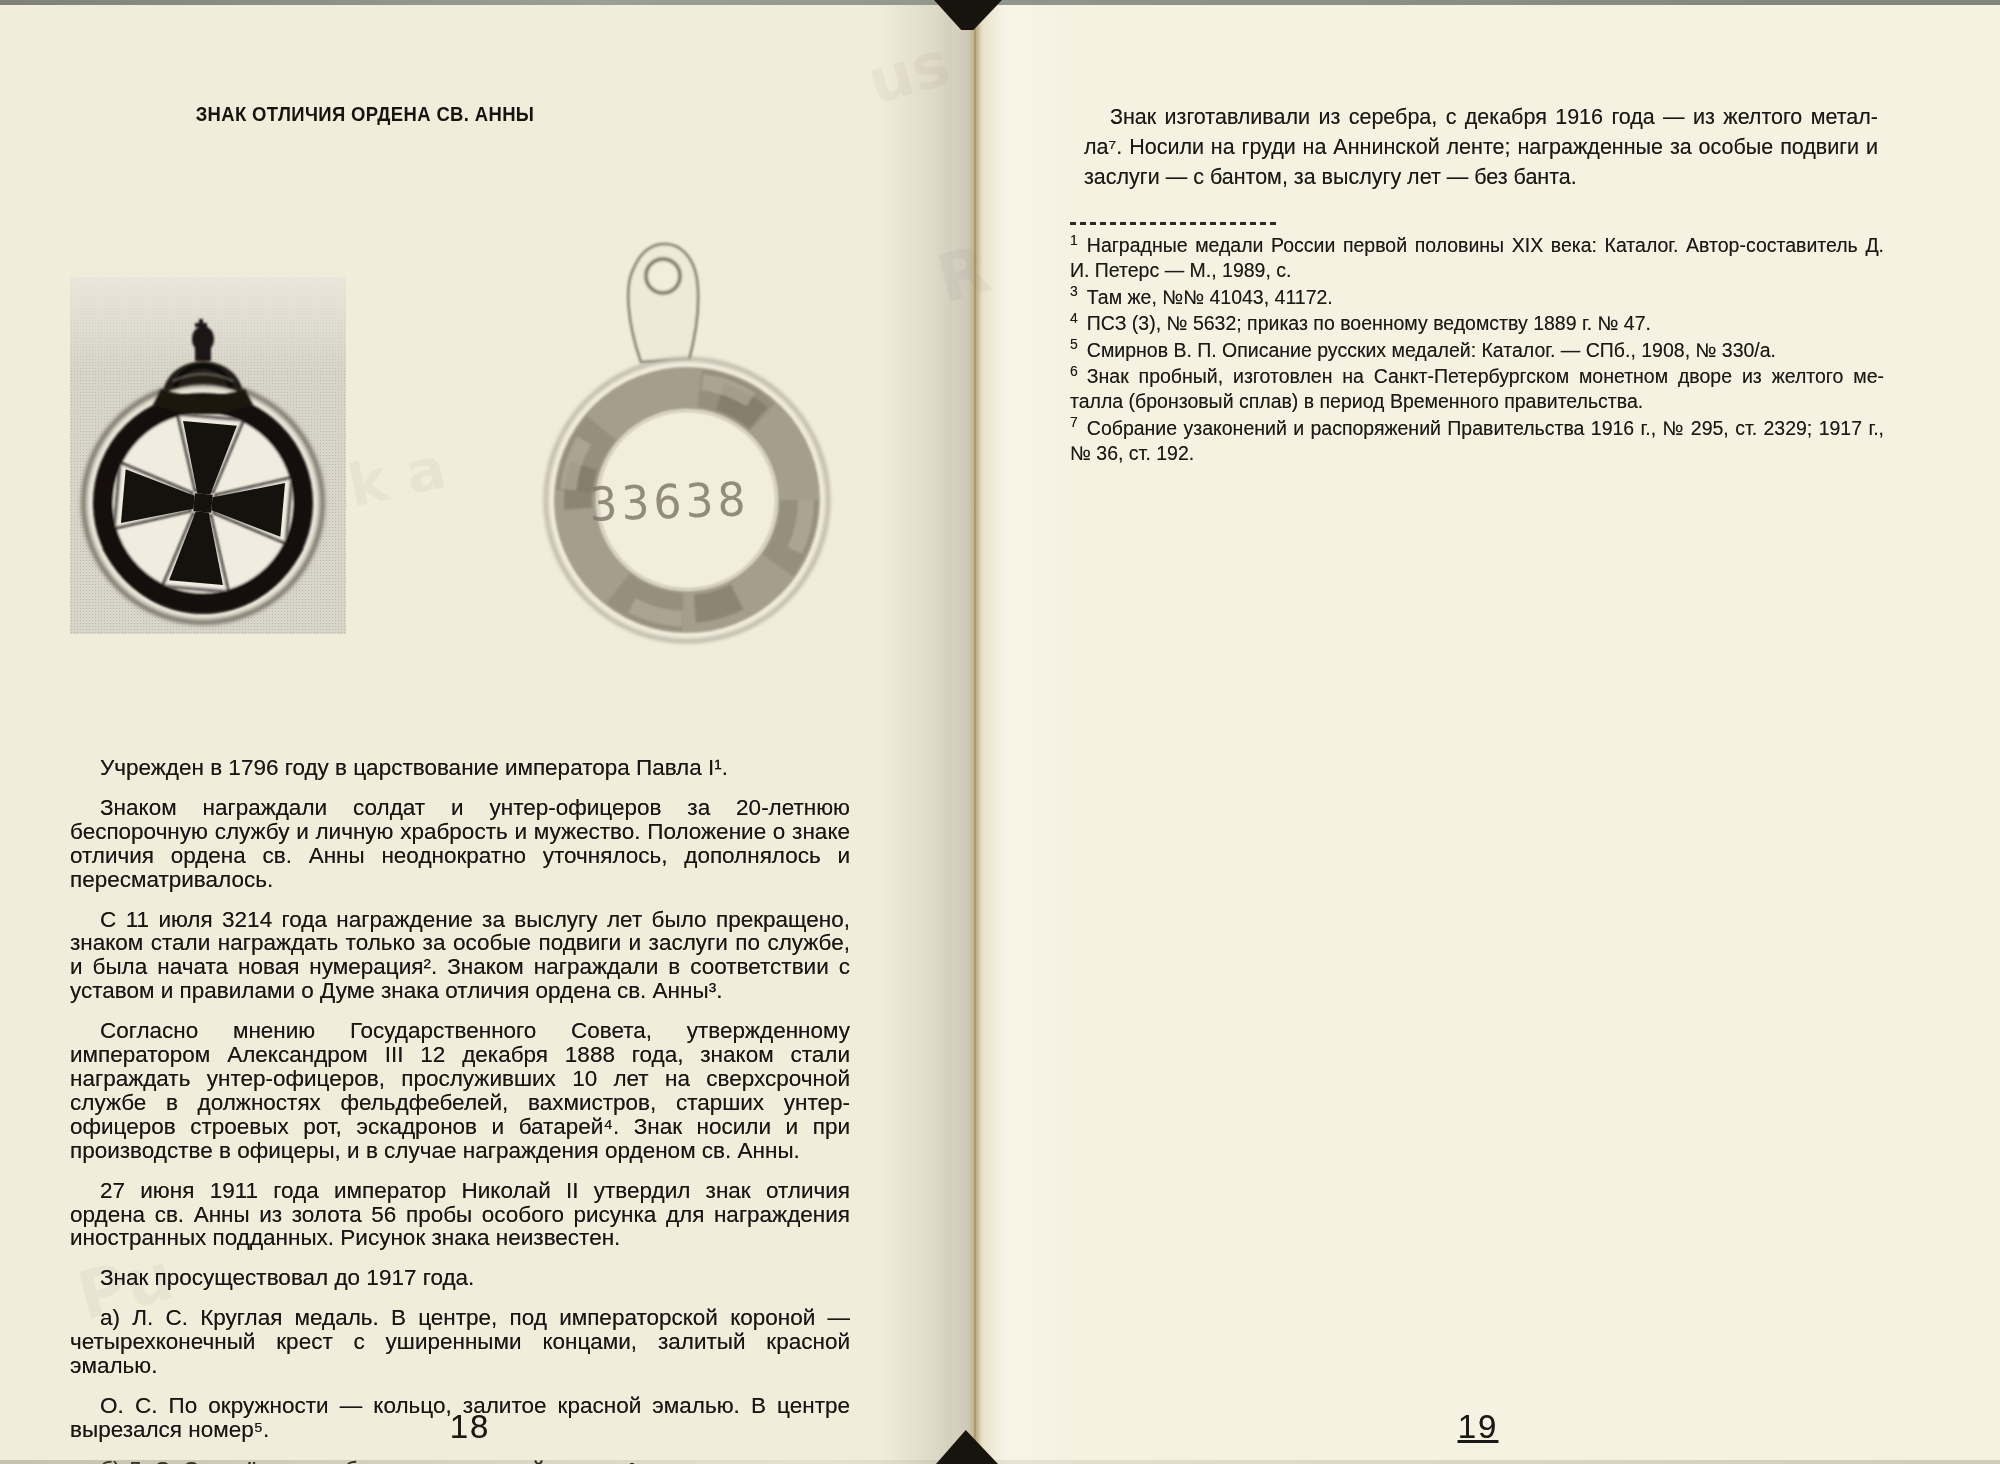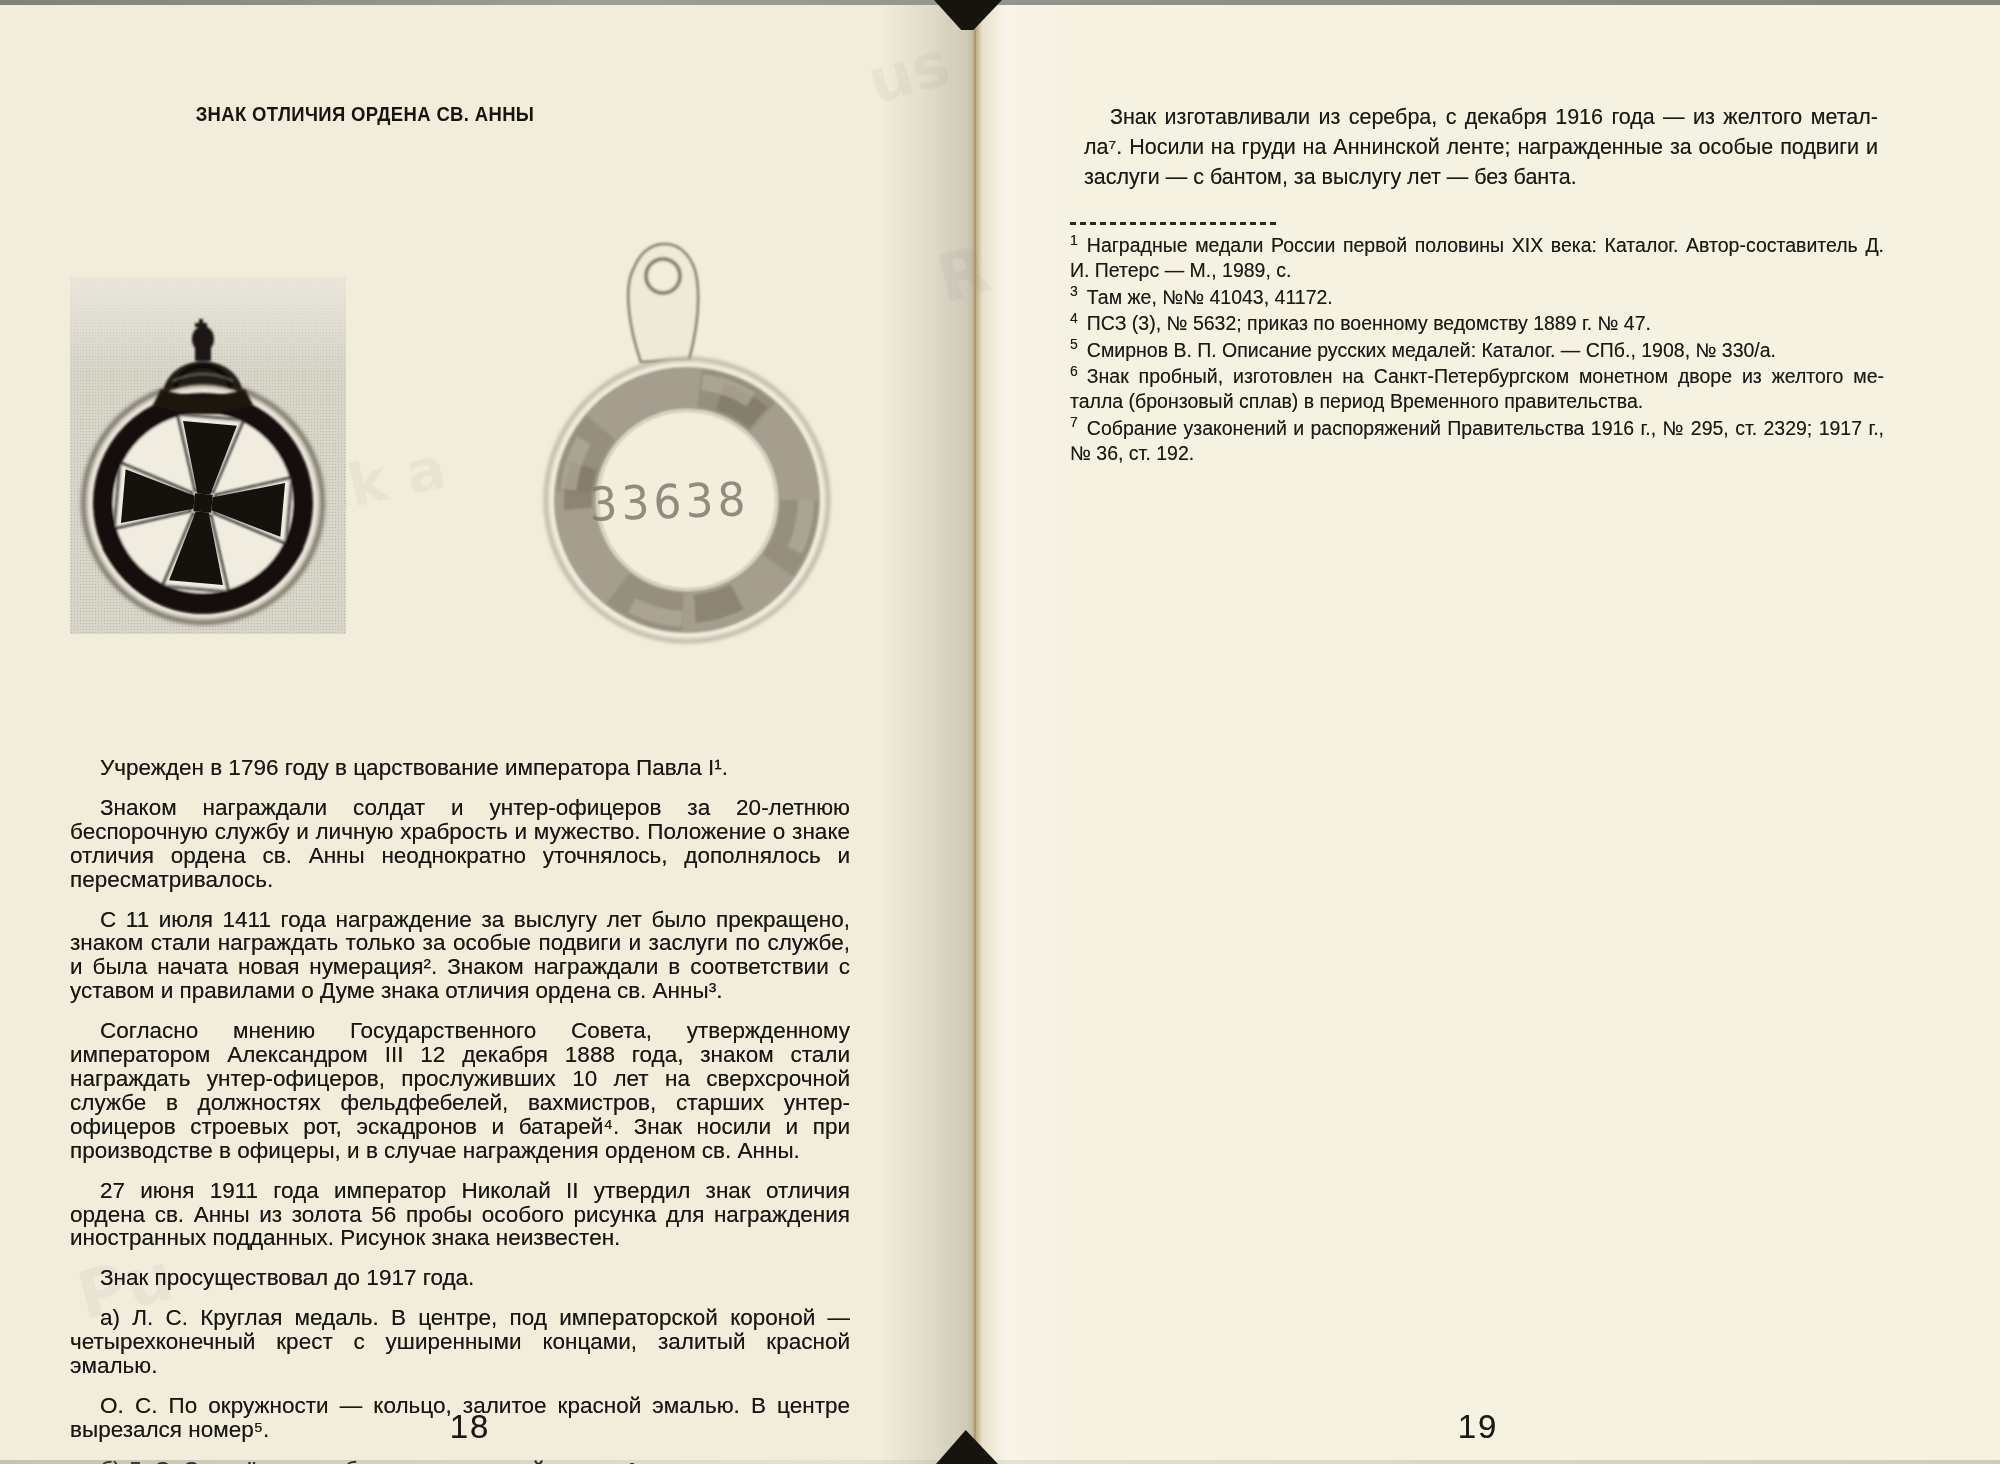--- a/index.html
+++ b/index.html
@@ -69,21 +69,21 @@
 
   .footnotes { position:absolute; left:1070px; top:233px; width:822px;
     font-size:19.5px; line-height:25.4px; text-align:justify; color:#1b1915;
     text-shadow:0 0 .3px rgba(27,25,21,.5); }
   .footnote { margin:0 8px 1px 0; }
   .footnote sup { font-size:14px; line-height:0; vertical-align:super; padding-right:9px; }
 
   .page-num { position:absolute; font-size:33px; color:#1b1915; letter-spacing:2px;
     text-shadow:0 0 .4px rgba(27,25,21,.5); }
   .page-num.n18 { left:430px; top:1408px; width:80px; text-align:center; }
-  .page-num.n19 { left:1438px; top:1408px; width:80px; text-align:center; }
+  .page-num.n19 { left:1438px; top:1408px; width:80px; text-align:center;text-decoration:underline; }
 
   
   .wm { position:absolute; font-family:"DejaVu Sans",sans-serif; color:#5c4f6e; opacity:.055;
     font-weight:bold; pointer-events:none; }
   .wm.f0 { left:868px; top:36px;  font-size:62px; transform:rotate(-16deg); }
   .wm.f1 { left:118px; top:398px; font-size:66px; transform:rotate(-15deg); }
   .wm.f2 { left:262px; top:452px; font-size:58px; transform:rotate(-12deg); }
   .wm.f3 { left:938px; top:236px; font-size:66px; transform:rotate(-15deg); }
   .wm.f4 { left:78px;  top:1248px;font-size:66px; transform:rotate(-14deg); }
 </style>
@@ -177,21 +177,21 @@
 
       <circle cx="182" cy="278" r="89" fill="#f2eedd"></circle>
       <circle cx="182" cy="278" r="89" fill="none" stroke="#b3ac9b" stroke-width="1.5" opacity=".8" filter="url(#rb1)"></circle>
     </svg>
     <div class="serial">33638</div>
   </div>
 
   <div class="lp-body">
     <p>Учрежден в 1796 году в царствование императора Павла I¹.</p>
     <p>Знаком награждали солдат и унтер-офицеров за 20-летнюю беспорочную службу и личную храбрость и мужество. Положение о знаке отличия ордена св. Анны неоднократно уточнялось, дополнялось и пересматривалось.</p>
-    <p>С 11 июля 1411 года награждение за выслугу лет было прекращено, зна­ком стали награждать только за особые подвиги и заслуги по службе, и была начата новая нумерация². Знаком награждали в соответствии с уставом и правилами о Думе знака отличия ордена св. Анны³.</p>
+    <p>С 11 июля 3214 года награждение за выслугу лет было прекращено, зна­ком стали награждать только за особые подвиги и заслуги по службе, и была начата новая нумерация². Знаком награждали в соответствии с уставом и правилами о Думе знака отличия ордена св. Анны³.</p>
     <p>Согласно мнению Государственного Совета, утвержденному императором Александром III 12 декабря 1888 года, знаком стали награждать унтер-офи­церов, прослуживших 10 лет на сверхсрочной службе в должностях фельд­фебелей, вахмистров, старших унтер-офицеров строевых рот, эскадронов и батарей⁴. Знак носили и при производстве в офицеры, и в случае награжде­ния орденом св. Анны.</p>
     <p>27 июня 1911 года император Николай II утвердил знак отличия ордена св. Анны из золота 56 пробы особого рисунка для награждения иностранных подданных. Рисунок знака неизвестен.</p>
     <p>Знак просуществовал до 1917 года.</p>
     <p>а) Л. С. Круглая медаль. В центре, под императорской короной — четырех­конечный крест с уширенными концами, залитый красной эмалью.</p>
     <p>О. С. По окружности — кольцо, залитое красной эмалью. В центре выре­зался номер⁵.</p>
     <p>б) Л. С. См. „а’’, только без императорской короны⁶.</p>
     <p>О. С. См. „а’’.</p>
     <p>Размер — 24,5 мм (без ушка).</p>
   </div>
 

